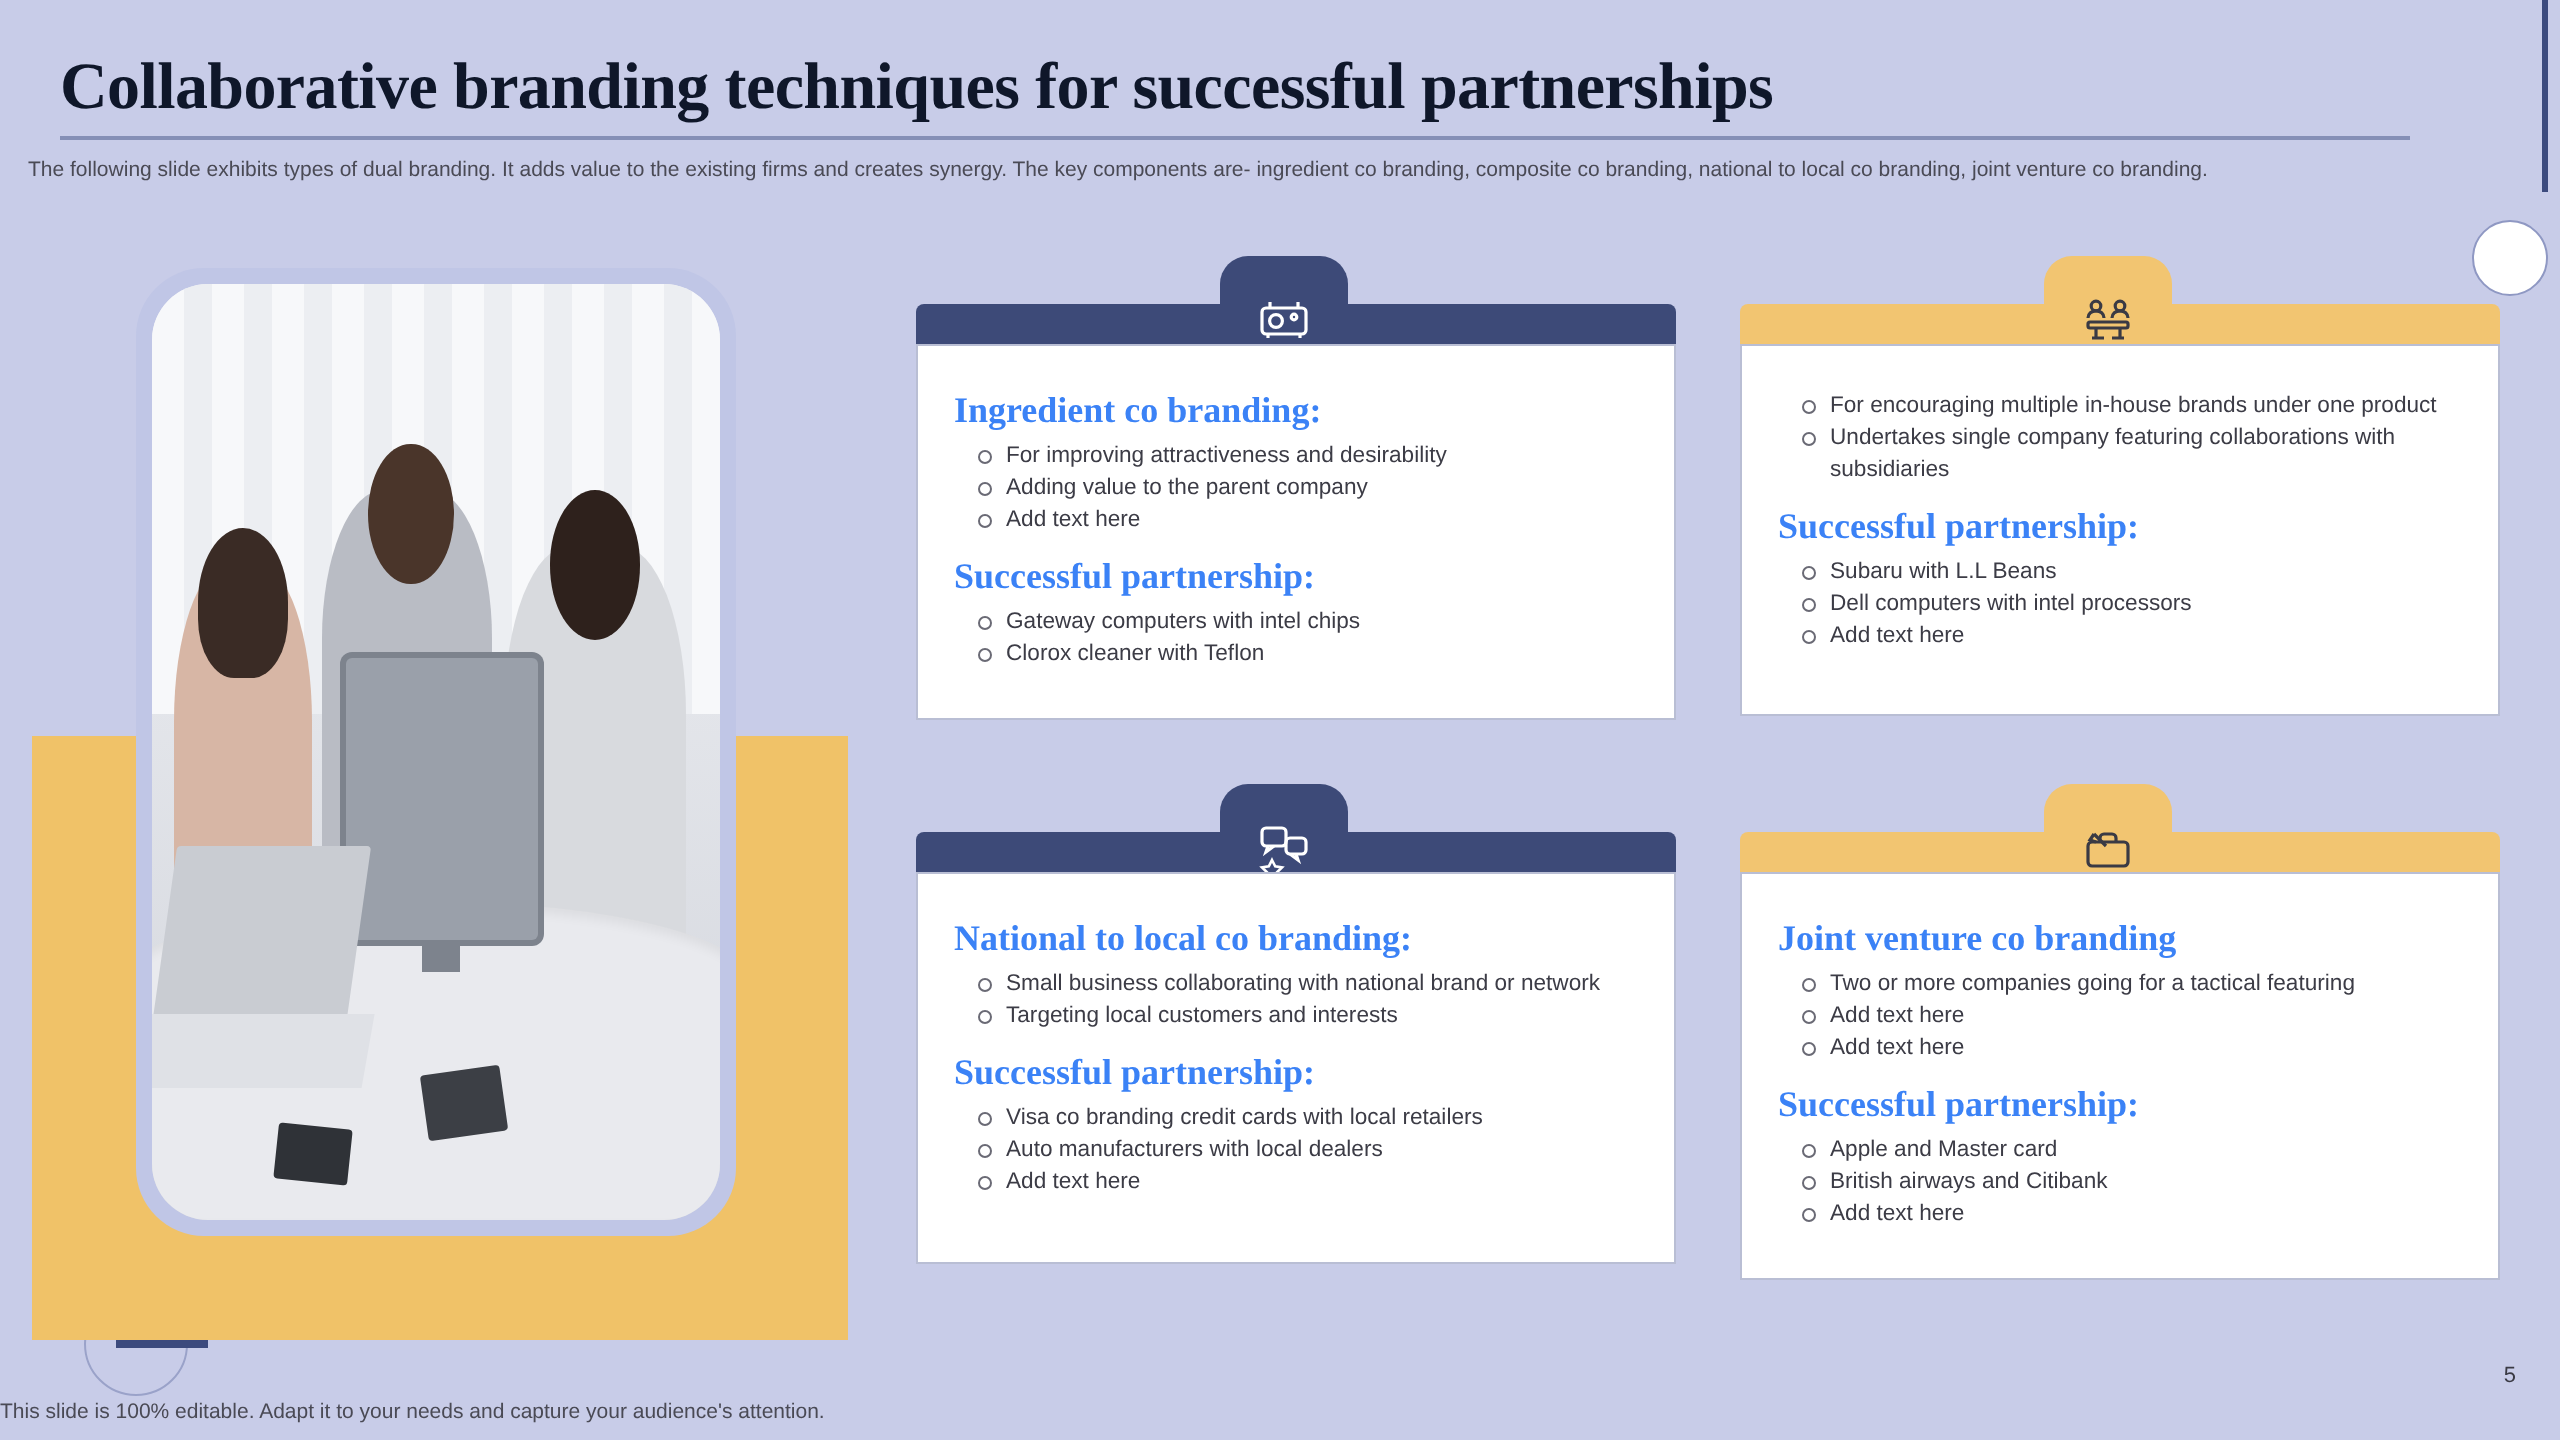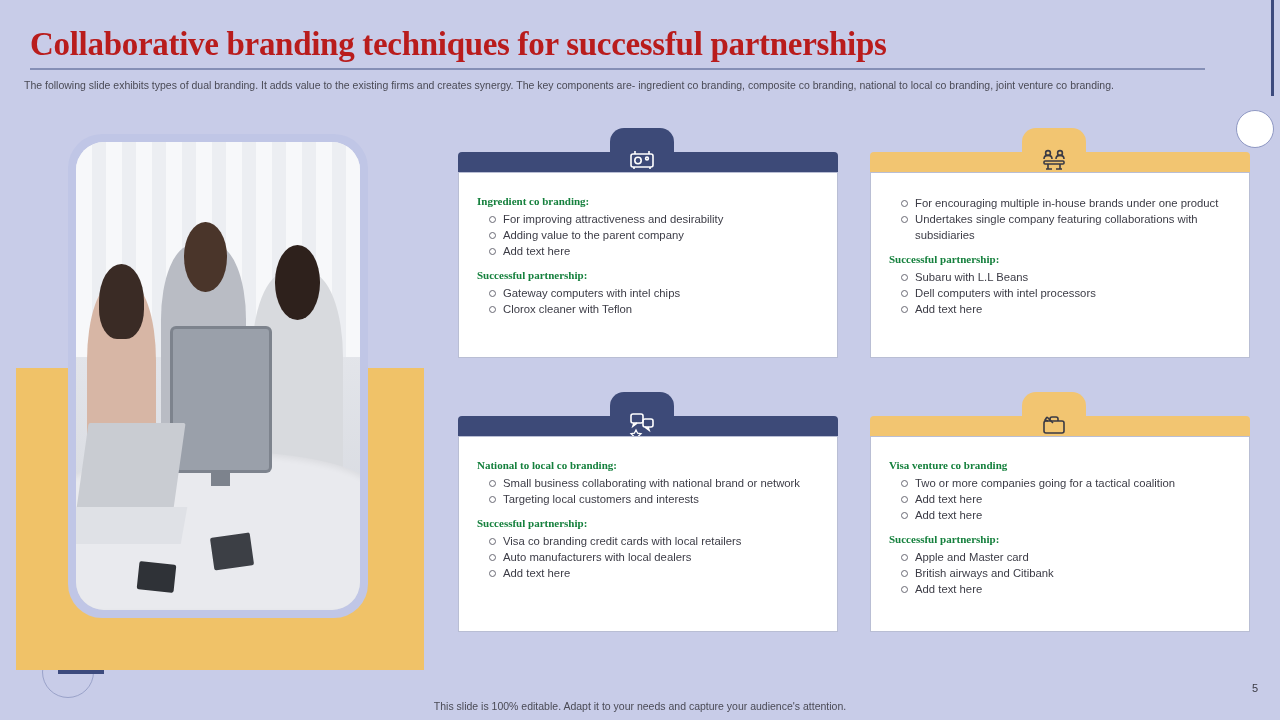--- a/index.html
+++ b/index.html
@@ -15,33 +15,33 @@
     background: #c8cce8;
   }
   
   .title {
     position: absolute;
     left: 30px; top: 26px;
     width: 1180px;
     font-family: "Liberation Serif", serif;
     font-weight: bold;
     font-size: 33px;
-    color: #b91c1c;
+    color: #0f172a;
     letter-spacing: -0.3px;
   }
   .title-rule {
     position: absolute;
     left: 30px; top: 68px;
     width: 1175px; height: 2px;
     background: #4f5c8c;
     opacity: .55;
   }
   .subtitle {
     position: absolute;
-    left: 24px; top: 78px;
+    left: 14px; top: 78px;
     width: 1180px;
     font-size: 10.5px;
     line-height: 14px;
     color: #4a4a55;
   }
   
   .edge-line {
     position: absolute;
     right: 6px; top: 0;
     width: 3px; height: 96px;
@@ -161,22 +161,22 @@
     left: 0; top: 44px;
     width: 100%;
     min-height: 160px;
     background: #ffffff;
     border: 1px solid #b9bed4;
     padding: 22px 16px 14px 18px;
   }
   .card-head {
     font-family: "Liberation Serif", serif;
     font-weight: bold;
-    font-size: 11px;
-    color: #15803d;
+    font-size: 18px;
+    color: #3b82f6;
     margin-bottom: 4px;
   }
   ul.bul { list-style: none; margin: 0 0 10px 12px; }
   ul.bul li {
     position: relative;
     font-size: 11.3px;
     line-height: 16px;
     color: #3c3c46;
     padding-left: 14px;
     margin-bottom: 0;
@@ -186,21 +186,21 @@
     position: absolute;
     left: 0; top: 5px;
     width: 5px; height: 5px;
     border: 1px solid #6a6a75;
     border-radius: 50%;
   }
   .card-head.sub { margin-top: 2px; }
   .footer {
     position: absolute;
     left: 0; bottom: 8px; width: 100%;
-    text-align: center;
+    text-align: left;
     font-size: 10.5px;
     color: #4a4a55;
   }
   .pagenum {
     position: absolute;
     right: 22px; bottom: 26px;
     font-size: 11px;
     color: #3a3a44;
   }
 </style>
@@ -317,23 +317,23 @@
   <div class="card" id="card3" style="left:870px; top:392px; width:380px;">
     <div class="ribbon gold"></div>
     <div class="badge gold">
       <svg viewBox="0 0 32 32" fill="none" stroke="#3a3a44" stroke-width="1.6">
         <rect x="6" y="13" width="20" height="12" rx="2"></rect>
         <path d="M12 13v-2a2 2 0 012-2h4a2 2 0 012 2v2"></path>
         <path d="M9 9l6 6M9 9l-2 3 3 1"></path>
       </svg>
     </div>
     <div class="card-body" style="min-height:196px;">
-      <div class="card-head">Visa venture co branding</div>
-      <ul class="bul">
-        <li>Two or more companies going for a tactical coalition</li>
+      <div class="card-head">Joint venture co branding</div>
+      <ul class="bul">
+        <li>Two or more companies going for a tactical featuring</li>
         <li>Add text here</li>
         <li>Add text here</li>
       </ul>
       <div class="card-head sub">Successful partnership:</div>
       <ul class="bul">
         <li>Apple and Master card</li>
         <li>British airways and Citibank</li>
         <li>Add text here</li>
       </ul>
     </div>

